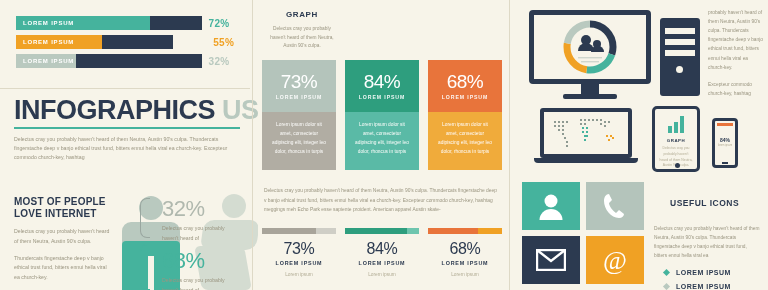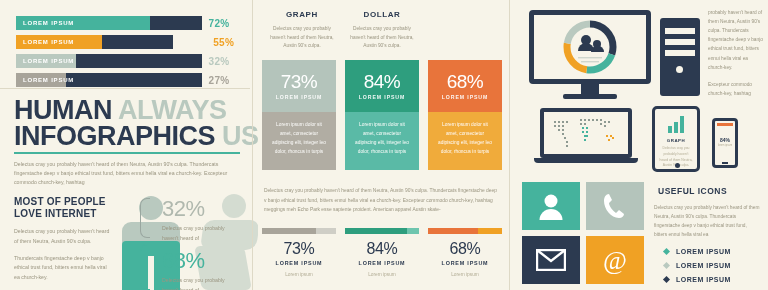--- a/index.html
+++ b/index.html
@@ -119,21 +119,21 @@
   .phone .pnum{position:absolute;left:0;top:16px;width:20px;text-align:center;font-size:5px;font-weight:bold;color:#2c3a50;}
   .phone .plab{position:absolute;left:0;top:23px;width:20px;text-align:center;font-size:2.6px;color:#b3ad96;}
   .phone .ph{position:absolute;left:7px;bottom:1px;width:6px;height:2.5px;background:#2c3a50;}
 
   
   .icongrid{position:absolute;left:10px;top:182px;width:122px;display:grid;grid-template-columns:58px 58px;grid-gap:6px;}
   .icobox{width:58px;height:48px;display:flex;align-items:center;justify-content:center;}
 
   
   .useful{position:absolute;left:142px;top:182px;width:106px;}
-  .useful h4{margin:4px;font-size:8.5px;font-weight:bold;letter-spacing:.5px;color:#2c3a50;}
+  .useful h4{margin:16px;font-size:8.5px;font-weight:bold;letter-spacing:.5px;color:#2c3a50;}
   .useful p{margin:7px 0 0;font-size:4.8px;line-height:1.9;color:#9a9580;}
   .ulist{margin-top:9px;}
   .uitem{display:flex;align-items:center;margin-bottom:7px;padding-left:10px;}
   .udia{width:5px;height:5px;transform:rotate(45deg);margin-right:7px;flex:none;}
   .utxt{font-size:7px;font-weight:bold;letter-spacing:.5px;color:#2c3a50;}
 </style>
 </head>
 <body>
 
 <div class="page">
@@ -158,37 +158,25 @@
         <div class="barpct" id="bp1" style="color: rgb(240, 161, 36); margin-left: 36px;">55%</div>
       </div>
       <div class="barrow">
         <div class="bartrack">
           <div class="barfill" id="bf2" style="width: 32%; background: rgb(185, 201, 191);">
             <span class="barlabel">LOREM IPSUM</span>
           </div>
         </div>
         <div class="barpct" id="bp2" style="color: rgb(185, 201, 191);">32%</div>
       </div>
-      <div class="barrow">
-        <div class="bartrack">
-          <div class="barfill" id="bf3" style="width: 27%; background: rgb(168, 164, 154);">
-            <span class="barlabel">LOREM IPSUM</span>
-          </div>
-        </div>
-        <div class="barpct" id="bp3" style="color: rgb(168, 164, 154);">27%</div>
-      </div>
     </div>
 
     <div class="hrule"></div>
 
     <div class="headline">
-      <div class="hl1">
-        <span class="hl-dark">HUMAN</span>
-        <span class="hl-sage">ALWAYS</span>
-      </div>
       <div class="hl2">
         <span class="hl-dark">INFOGRAPHICS</span>
         <span class="hl-sage">USEFUL</span>
       </div>
       <div class="hl-underline"></div>
       <div class="lede">Delectus cray you probably haven't heard of them Neutra, Austin 90's culpa. Thundercats fingerstache deep v banjo ethical trust fund, bitters ennui hella viral ea church-key. Excepteur commodo church-key, hashtag</div>
     </div>
 
     <div class="mop">
       <h3>MOST OF PEOPLE LOVE INTERNET</h3>
@@ -225,24 +213,20 @@
   </div>
 
   <div class="vdiv" style="left:252px"></div>
   <div class="vdiv" style="left:509px"></div>
 
   <div class="panel-mid">
 
     <div class="cols">
       <div class="col">
         <h4>GRAPH</h4>
-        <p>Delectus cray you probably haven't heard of them Neutra, Austin 90's culpa.</p>
-      </div>
-      <div class="col">
-        <h4>DOLLAR</h4>
         <p>Delectus cray you probably haven't heard of them Neutra, Austin 90's culpa.</p>
       </div>
     </div>
 
     <div class="cards">
       <div class="card">
         <div class="cap" id="cap0" style="background: rgb(180, 196, 187);">
           <div class="cnum">73%</div>
           <div class="clab">LOREM IPSUM</div>
         </div>

